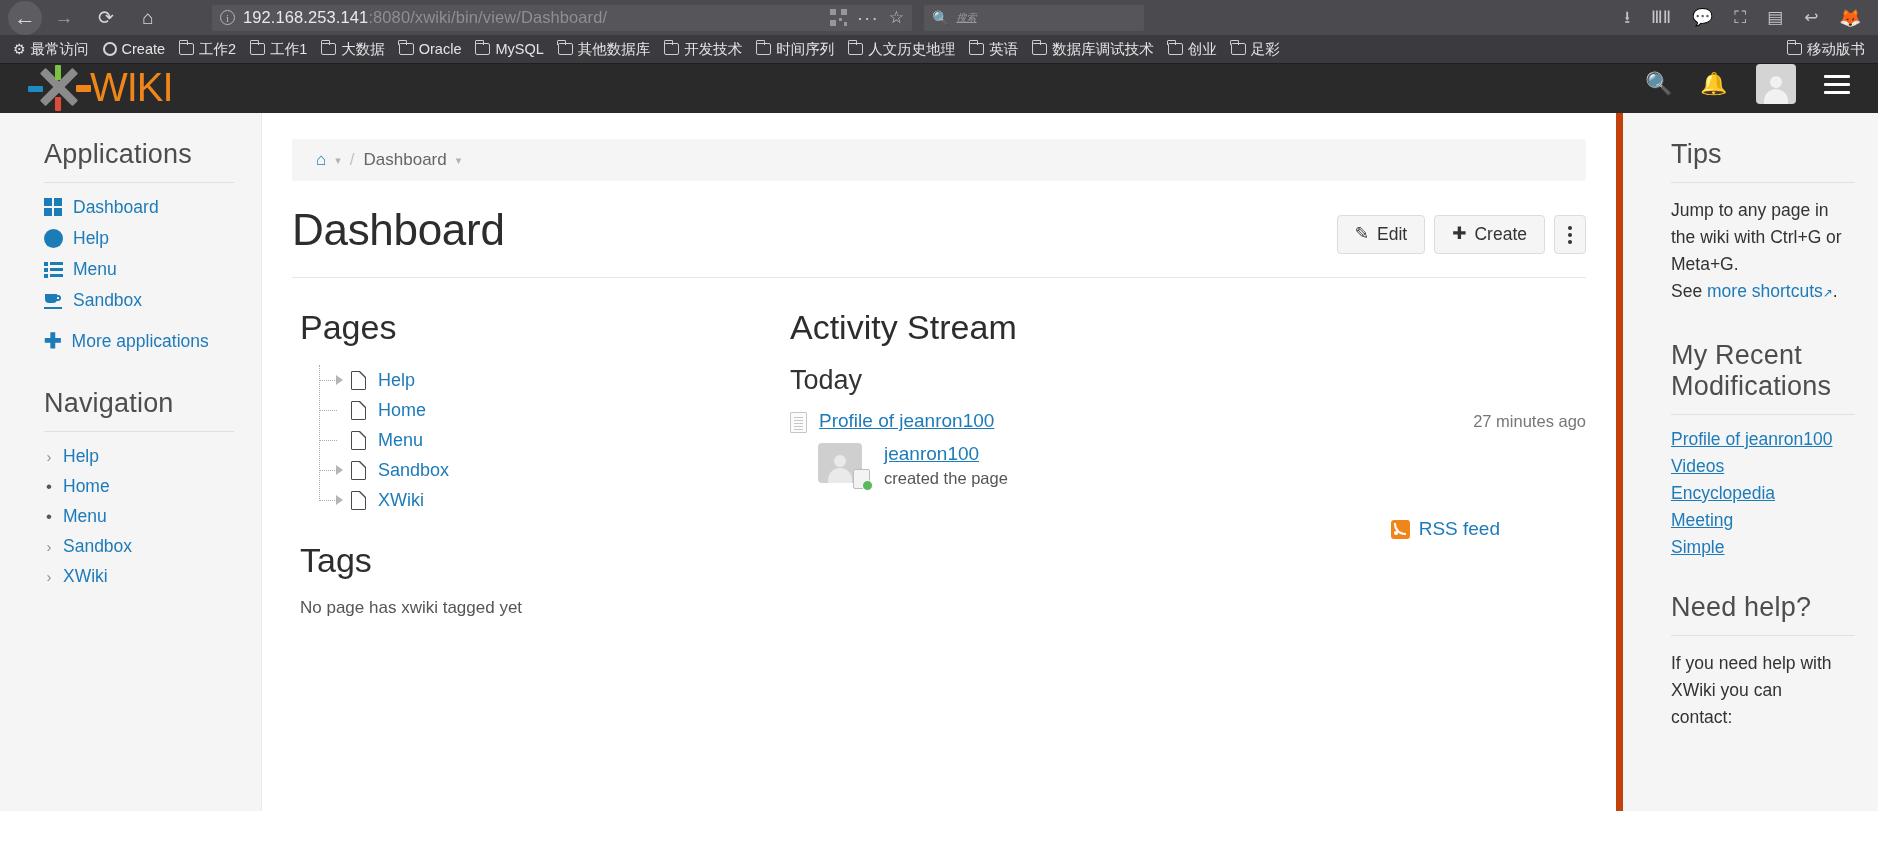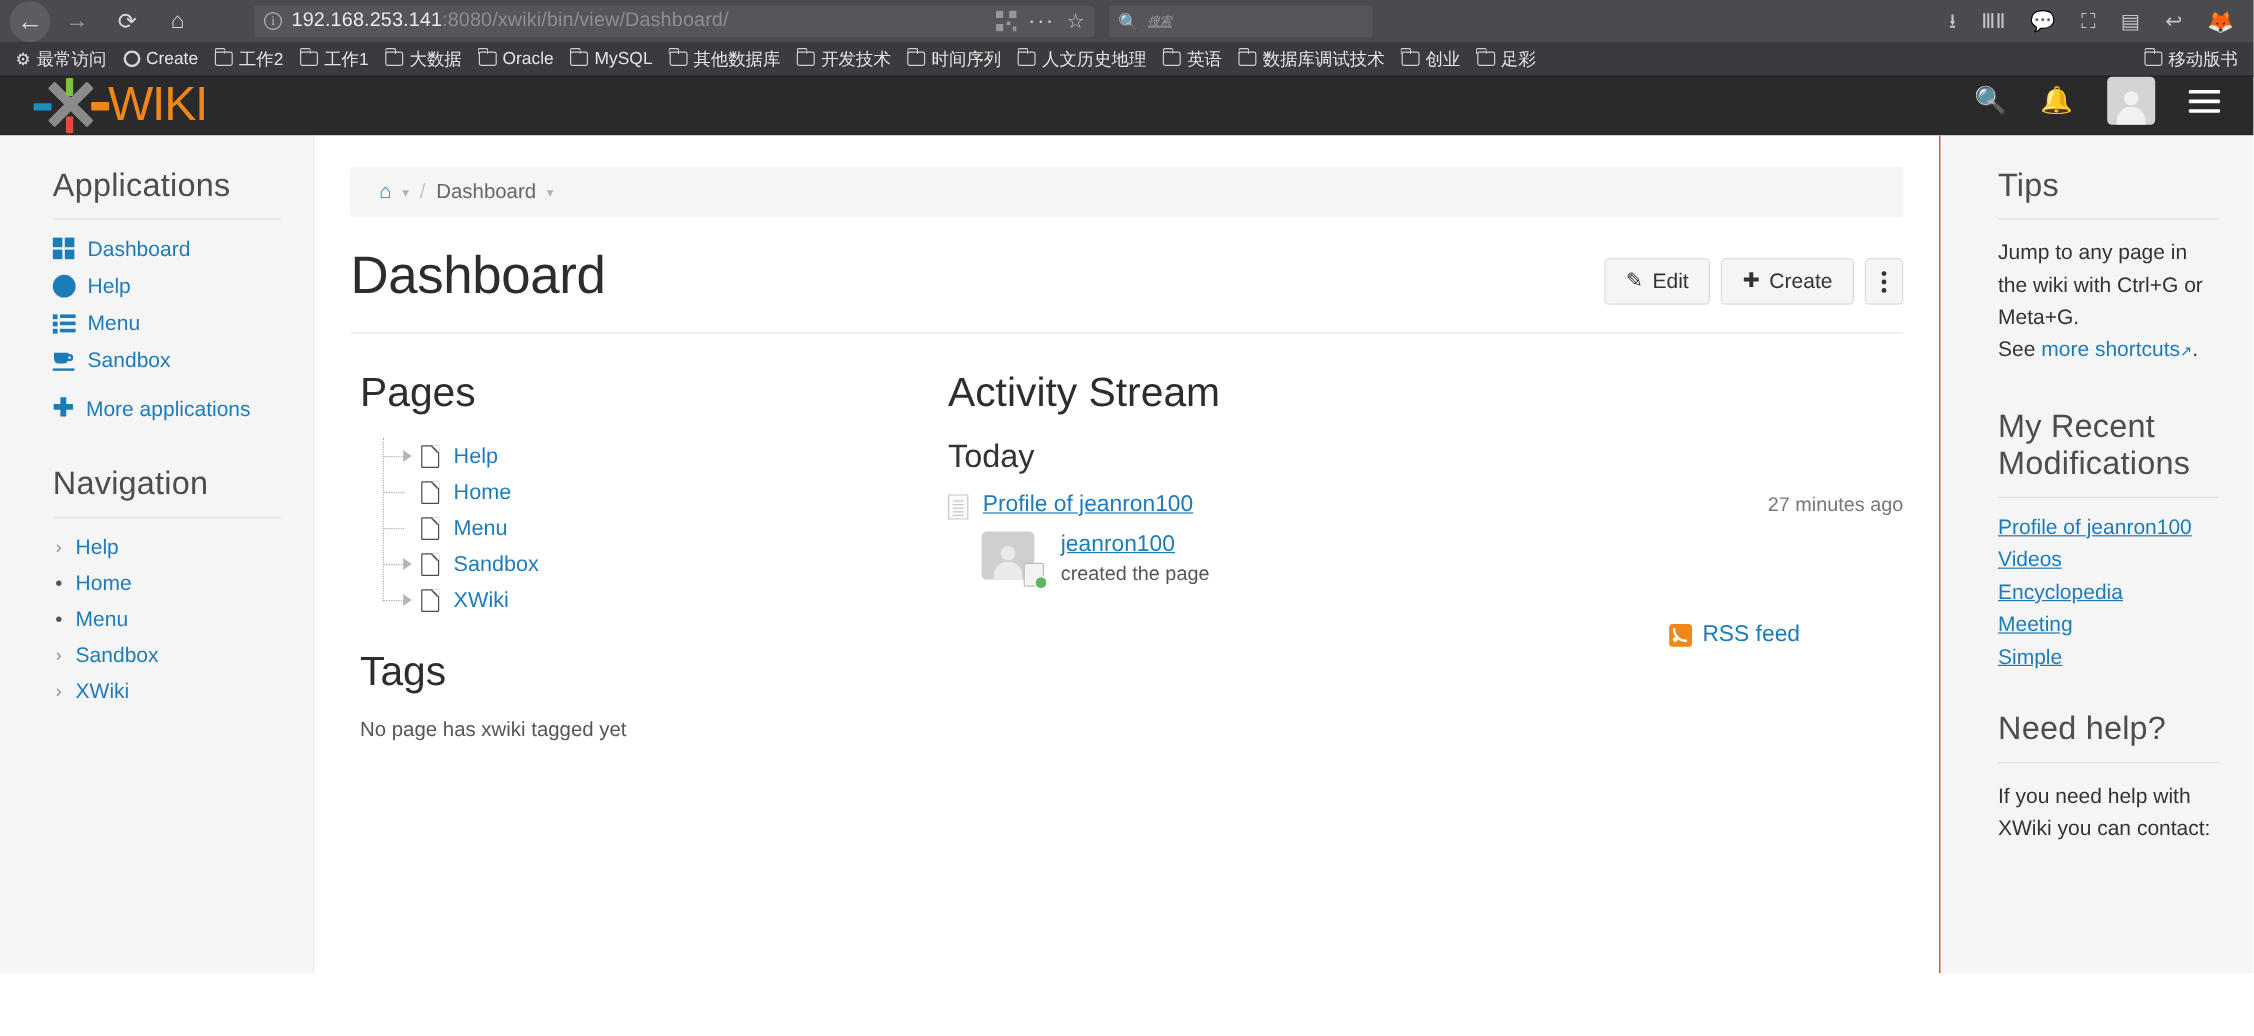--- a/index.html
+++ b/index.html
@@ -133,21 +133,21 @@
 
   
   .page-wrap { display: flex; height: 698px; background: #fff; }
   .left-panel {
     width: 262px; background: #f5f5f5; flex: none;
     padding: 26px 0 0 44px; border-right: 1px solid #e8e8e8;
   }
   .center-panel { flex: 1; background: #fff; padding: 0 30px; min-width: 0; }
   .right-panel {
     width: 262px; background: #f5f5f5; flex: none;
-    padding: 26px 30px 0 48px; border-left: 1px solid #c2410c;
+    padding: 26px 30px 0 48px; border-left: 7px solid #c2410c;
   }
 
   .panel-h {
     font-size: 27px; font-weight: 400; color: #4d4d4d;
     padding-bottom: 12px; letter-spacing: .2px;
   }
   .panel-rule { border-bottom: 1px solid #e0e0e0; margin-bottom: 14px; width: 190px; }
   .right-panel .panel-rule { width: 184px; }
 
   .app-item {

